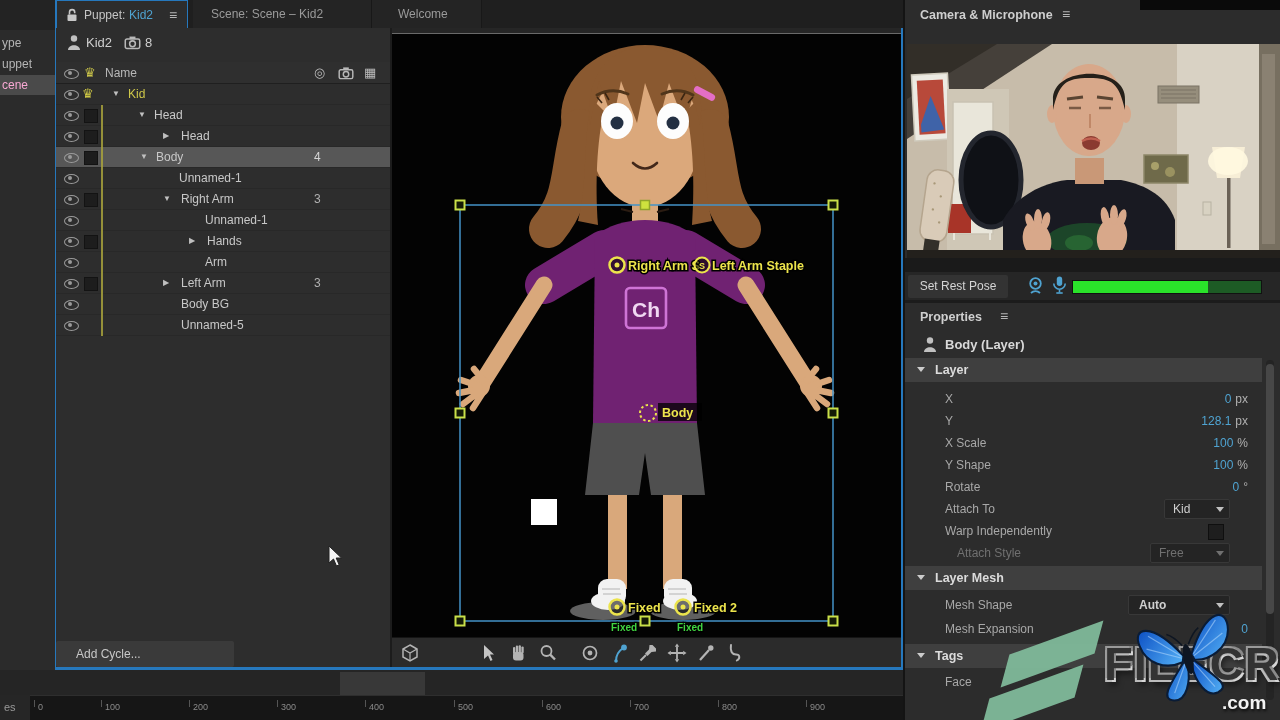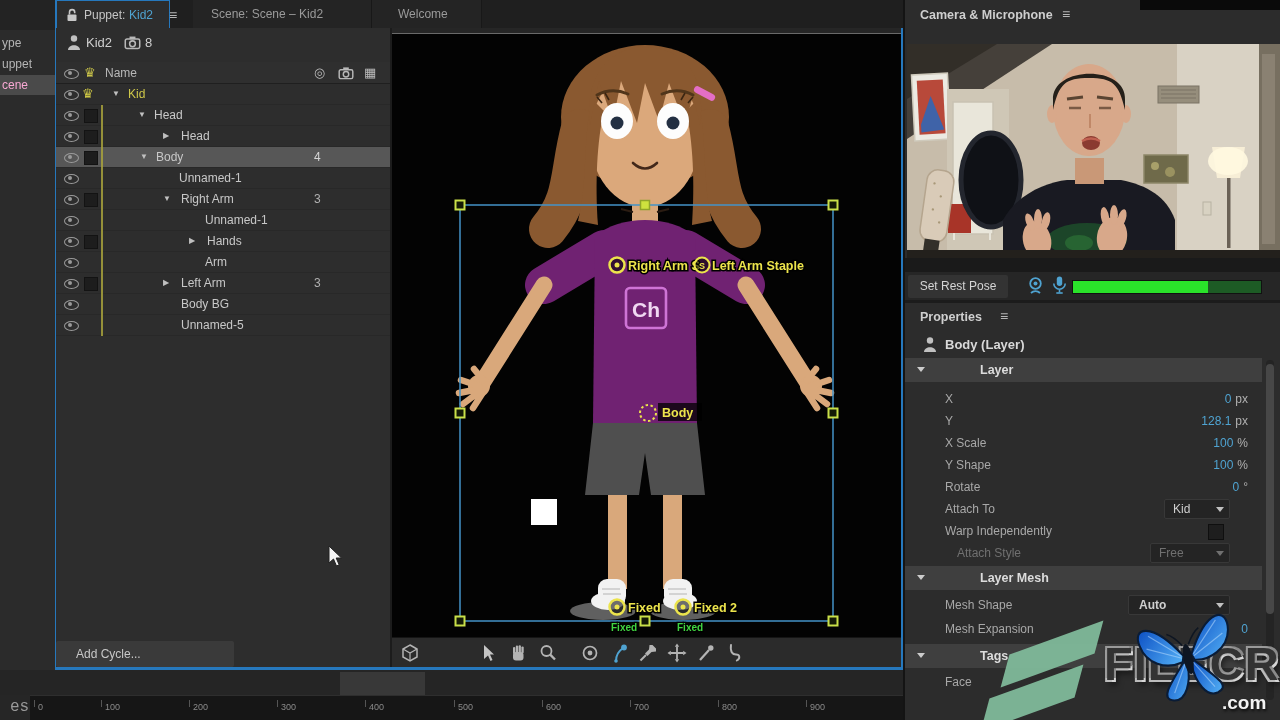--- a/index.html
+++ b/index.html
@@ -55,38 +55,38 @@
   .rpanel{left:905px;top:0;width:375px;height:720px;background:#2c2c2c;}
   .rdivider{left:903px;top:0;width:2px;height:720px;background:#141414;}
   .rheader{font-size:12.5px;color:#cfcfcf;font-weight:bold;}
   .camband{left:905px;top:258px;width:375px;height:14px;background:#1a1a1a;}
   .restbar{left:905px;top:272px;width:375px;height:30px;background:#262626;}
   .restbtn{left:908px;top:275px;width:100px;height:23px;background:#333;border-radius:2px;line-height:23px;text-align:center;font-size:12px;color:#d5d5d5;}
   .meter{left:1072px;top:280px;width:190px;height:14px;background:#1d5b25;border:1px solid #111;box-sizing:border-box;}
   .meter .lvl{position:absolute;left:0;top:0;height:100%;background:#2ae32a;}
   .secbar{left:905px;width:357px;height:24px;background:#3f3f3f;line-height:24px;}
   .secbar .stri{position:absolute;left:12px;top:9px;border-top-color:#cccccc;}
-  .secbar .slab{position:absolute;left:30px;font-weight:bold;font-size:12.5px;color:#dcdcdc;margin-left:45px;}
+  .secbar .slab{position:absolute;left:30px;font-weight:bold;font-size:12.5px;color:#dcdcdc;}
   .prow{left:905px;width:357px;height:22px;line-height:22px;font-size:12px;}
   .plab{position:absolute;left:40px;color:#a8a8a8;}
   .pval{position:absolute;right:14px;text-align:center;}
   .pval .v{color:#4fa3d1;}
   .pval .u{color:#b0b0b0;margin-left:4px;}
   .dd{position:absolute;top:1px;height:20px;background:#242424;border:1px solid #383838;border-radius:2px;box-sizing:border-box;line-height:18px;font-size:12px;color:#cfcfcf;}
   .dd .dtri{position:absolute;right:5px;top:7px;}
   .dim,.dim .dd{color:#707070;}
   .checkbox{position:absolute;left:303px;top:4px;width:14px;height:14px;background:#1e1e1e;border:1px solid #0f0f0f;}
   .scrollbar{left:1266px;top:360px;width:8px;height:340px;background:#242424;border-radius:4px;}
   .scrollthumb{left:1266px;top:364px;width:8px;height:250px;background:#474747;border-radius:4px;}
 
   
   .botstrip{left:0;top:670px;width:903px;height:25px;background:#252525;}
   .botpatch{left:340px;top:672px;width:85px;height:23px;background:#383838;}
   .ruler{left:30px;top:695px;width:873px;height:25px;background:#161616;border-top:1px solid #2e2e2e;box-sizing:border-box;}
-  .ruler-cap{left:0;top:695px;width:30px;height:25px;background:#262626;font-size:16px;color:#999;line-height:25px;padding-left:10px;box-sizing:border-box;font-family:Liberation Mono, monospace;}
+  .ruler-cap{left:0;top:695px;width:30px;height:25px;background:#262626;font-size:11px;color:#999;line-height:25px;padding-left:4px;box-sizing:border-box;}
   .tick{position:absolute;top:0;height:25px;}
   .tick .tl{position:absolute;left:-4px;top:4px;width:1px;height:7px;background:#555;}
   .tick .tt{position:absolute;left:0;top:6px;font-size:9px;color:#8a8a8a;}
 
   
   .slash{background:#7fb99a;opacity:.95;transform:rotate(-20deg) skewX(-35deg);}
   .wmtext{left:1104px;top:636px;font-size:47px;font-weight:bold;letter-spacing:1px;color:#333;
     text-shadow:-2px -2px 0 #9a9a9a,2px -2px 0 #8a8a8a,-2px 2px 0 #bcbcbc,2px 2px 0 #d6d6d6,3px 5px 6px rgba(0,0,0,.55);}
   .wmcom{left:1222px;top:692px;font-size:19px;font-weight:bold;color:#f2f2f2;text-shadow:1px 2px 3px rgba(0,0,0,.8);}
 
@@ -98,21 +98,21 @@
 
 <div id="root">
 
   <div class="abs left-strip"></div>
   <div class="abs left-strip-cap"></div>
   <div class="abs strip-item txt" style="top:33px;">ype</div>
   <div class="abs strip-item txt" style="top:54px;">uppet</div>
   <div class="abs strip-item hl txt" style="top:75px;">cene</div>
 
   <div class="abs tabbar"></div>
-  <div class="abs tab active" style="left:56px;width:114px;">
+  <div class="abs tab active" style="left:56px;width:132px;">
     <svg class="abs" style="left:8px;top:7px;" width="14" height="14" viewBox="0 0 14 14">
       <rect x="2.5" y="6.5" width="9" height="6.5" rx="1" fill="#c8c8c8"></rect>
       <path d="M4.5,6.5 V4.2 a2.6,2.6 0 0 1 5.2,0 V5.2" stroke="#c8c8c8" stroke-width="1.6" fill="none"></path>
     </svg>
     <span class="abs txt" style="left:27px;">Puppet:</span>
     <span class="abs txt" style="left:72px;color:#4fa3d1;">Kid2</span>
     <span class="abs hamburger" style="left:112px;">≡</span>
   </div>
   <div class="abs tab" style="left:193px;width:179px;padding-left:18px;">
     <span class="txt">Scene: Scene – Kid2</span>

